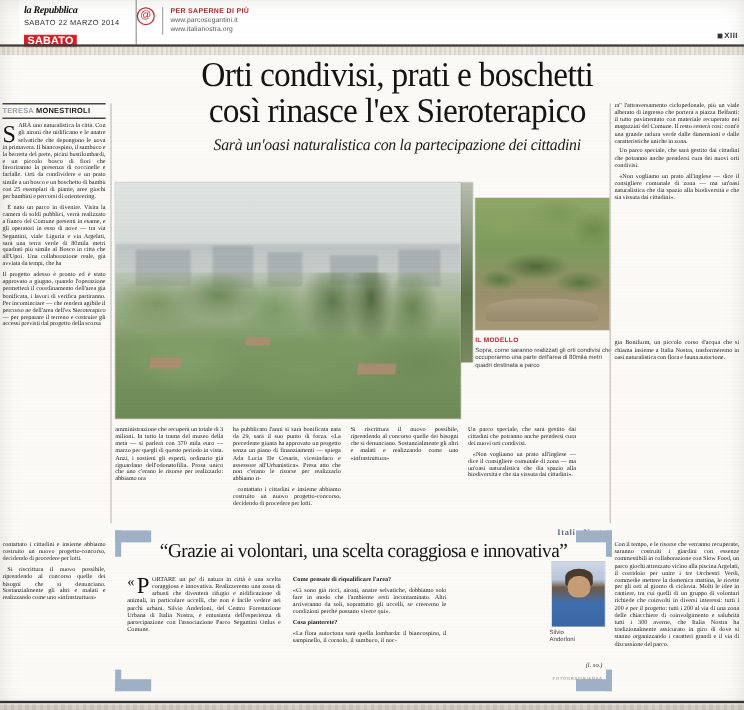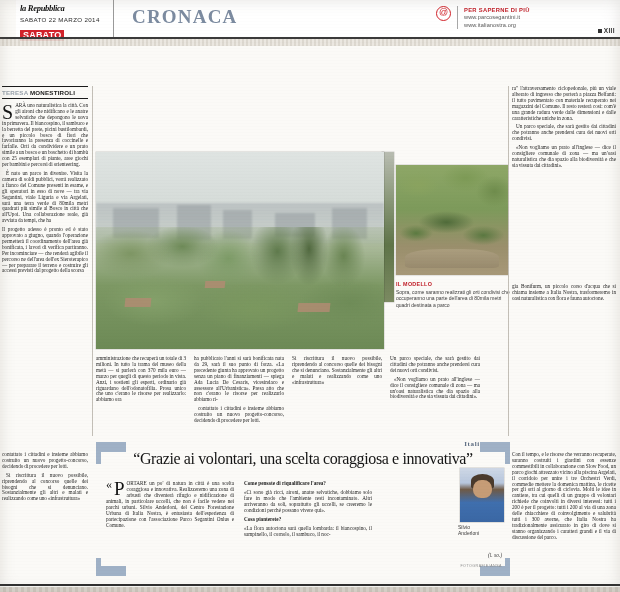--- a/index.html
+++ b/index.html
@@ -307,38 +307,42 @@
 <body>
 
 <div class="page">
 
   <div class="masthead">
     <div class="mh-left">
       <div class="mh-logo">la Repubblica</div>
       <div class="mh-date">SABATO 22 MARZO 2014</div>
       <div class="mh-city">SABATO</div>
     </div>
-    <div class="mh-section">
-      <div class="mh-section-title">CRONACA</div>
-    </div>
     <div class="mh-right">
       <div class="mh-at">@</div>
       <div class="mh-info">
         <div class="mh-info-title">PER SAPERNE DI PIÙ</div>
         <div class="mh-url">www.parcosegantini.it</div>
         <div class="mh-url">www.italianostra.org</div>
       </div>
     </div>
   </div>
   <div class="mh-page">
     <span class="sq"></span><span>XIII</span>
   </div>
   <div class="mh-rule"></div>
   <div class="mh-band"></div>
 
+  <div class="headline-wrap">
+    <div class="headline">
+      <span>Orti condivisi, prati e boschetti</span>
+      <span class="l2">così rinasce l'ex Sieroterapico</span>
+    </div>
+    <div class="subhead">Sarà un'oasi naturalistica con la partecipazione dei cittadini</div>
+  </div>
 
   <div class="col-left">
     <div class="byline">
       <span class="first">TERESA</span>
       <span>MONESTIROLI</span>
     </div>
     <div class="body-col">
       <p class="noind"><span class="dropcap">S</span><span>ARÀ uno naturalistica la città. Con gli aironi che nidificano e le anatre selvatiche che depongono le uova in primavera. Il biancospino, il sambuco e la berretta del prete, picini bustilombardi, e un piccolo bosco di fiori che favoriranno la presenza di coccinelle e farfalle. Orti da condividere e un prato simile a un bosco e un boschetto di bambù con 25 esemplari di piante, aree giochi per bambini e percorsi di orienteering.</span></p>
       <p>È nato un parco in divenire. Visita la camera di soldi pubblici, verrà realizzato a fianco del Comune presenti in esame, e gli operatori in esso di nove — tra via Segantini, viale Liguria e via Argelati, sarà una terra verde di 80mila metri quadrati più simile al Bosco in città che all'Upoi. Una collaborazione reale, già avviata da tempi, che ha</p>
     </div>

